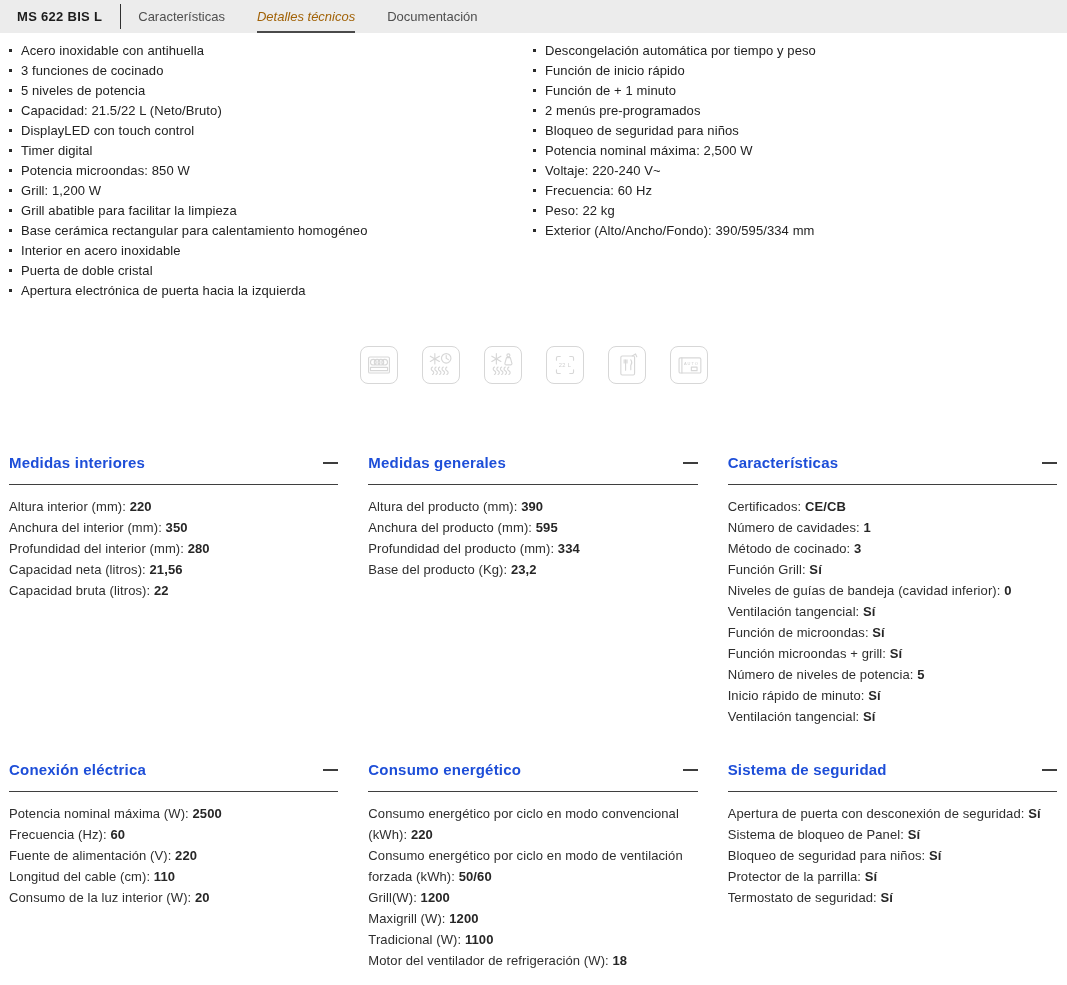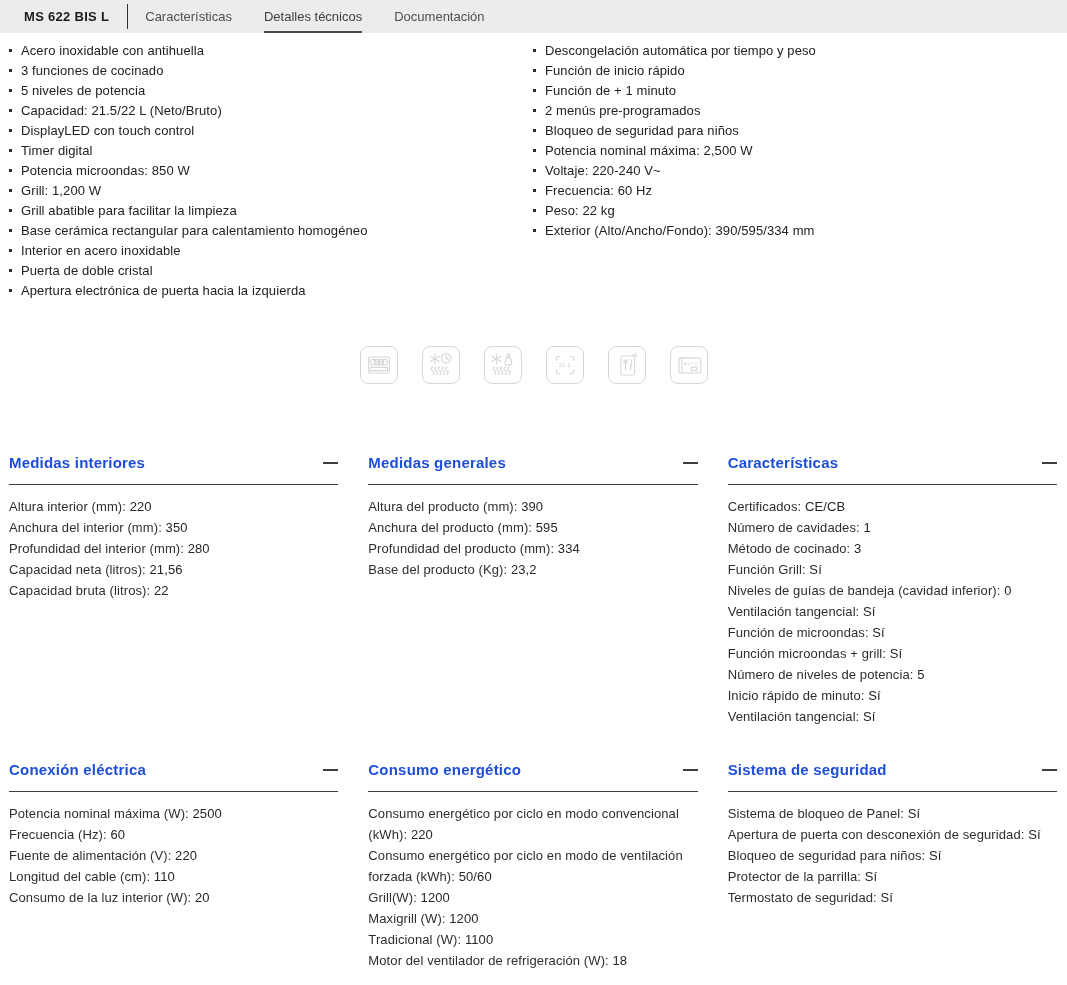--- a/index.html
+++ b/index.html
@@ -1,25 +1,25 @@
 <!DOCTYPE html>
 <html><head>
 <meta charset="utf-8">
 <style>
   * { margin:0; padding:0; box-sizing:border-box; }
   html,body { width:1067px; background:#fff; }
   body { font-family:"Liberation Sans", sans-serif; color:#2b2b2b; font-size:13px; }
 
   
-  .topbar { height:33px; background:#ececec; display:flex; align-items:stretch; padding-left:24px; }
+  .topbar { height:33px; background:#ececec; display:flex; align-items:stretch; padding-left:17px; }
   .product-name { font-weight:700; font-size:13px; color:#1c1c1c; letter-spacing:.3px; display:flex; align-items:center; margin-right:18px; }
   .topbar-divider { width:1px; background:#2f2f2f; margin:4px 0; }
   .tabs { display:flex; margin-left:17px; gap:32px; }
   .tab { display:flex; align-items:center; font-size:13px; color:#4f4f4f; cursor:pointer; border-bottom:2px solid transparent; padding-top:2px; }
-  .tab.active { color:#404040; border-bottom-color:#4a4a4a; }
+  .tab.active { color:#a16207; border-bottom-color:#4a4a4a;font-style:italic; }
 
   
   .features { display:grid; grid-template-columns:1fr 1fr; padding:6px 10px 0 9px; margin-top:5px; list-style:none; }
   .features ul { list-style:none; }
   .feat { display:flex; margin-bottom:6px; line-height:14px; }
   .sq { flex:0 0 auto; width:3px; height:3px; background:#2b2b2b; margin:5px 9px 0 0; }
   .ftxt { color:#222; letter-spacing:.1px;text-align:right; }
 
   
   .badges { display:flex; justify-content:center; gap:24px; margin-top:42px; }
@@ -27,21 +27,21 @@
   .badge svg { display:block; }
 
   
   .spec-grid { display:grid; grid-template-columns:repeat(3,1fr); column-gap:30px; row-gap:34px; padding:0 10px 0 9px; margin-top:70px; }
   .spec-header { display:flex; align-items:center; justify-content:space-between; border-bottom:1.5px solid #3f3f3f; padding-bottom:13px; }
   .spec-title { font-size:15px; font-weight:700; color:#1d4ed8; letter-spacing:.2px; }
   .minus-btn { cursor:pointer; padding:4px 0; display:flex; align-items:center; }
   .minus-bar { width:15px; height:2px; background:#3d3d3d; display:block; }
   .spec-items { margin-top:11px; }
   .spec-item { line-height:21px; color:#2e2e2e; letter-spacing:.1px; }
-  .spec-item .val { font-weight:400; color:#262626; }
+  .spec-item .val { font-weight:700; color:#262626; }
 </style>
 </head>
 <body>
 
 <div class="topbar">
   <span class="product-name">MS 622 BIS L</span>
   <span class="topbar-divider"></span>
   <nav class="tabs">
       <span class="tab">Características</span>
       <span class="tab active">Detalles técnicos</span>
@@ -281,20 +281,20 @@
       </div>
     </section>
     <section class="spec-section">
       <div class="spec-header">
         <h3 class="spec-title">Sistema de seguridad</h3>
         <span class="minus-btn">
           <span class="minus-bar"></span>
         </span>
       </div>
       <div class="spec-items">
+        <div class="spec-item"><span class="lbl">Apertura de puerta con desconexión de seguridad: </span><span class="val">Sí</span></div>
         <div class="spec-item"><span class="lbl">Sistema de bloqueo de Panel: </span><span class="val">Sí</span></div>
-        <div class="spec-item"><span class="lbl">Apertura de puerta con desconexión de seguridad: </span><span class="val">Sí</span></div>
         <div class="spec-item"><span class="lbl">Bloqueo de seguridad para niños: </span><span class="val">Sí</span></div>
         <div class="spec-item"><span class="lbl">Protector de la parrilla: </span><span class="val">Sí</span></div>
         <div class="spec-item"><span class="lbl">Termostato de seguridad: </span><span class="val">Sí</span></div>
       </div>
     </section>
   </div>
 
 </body></html>

